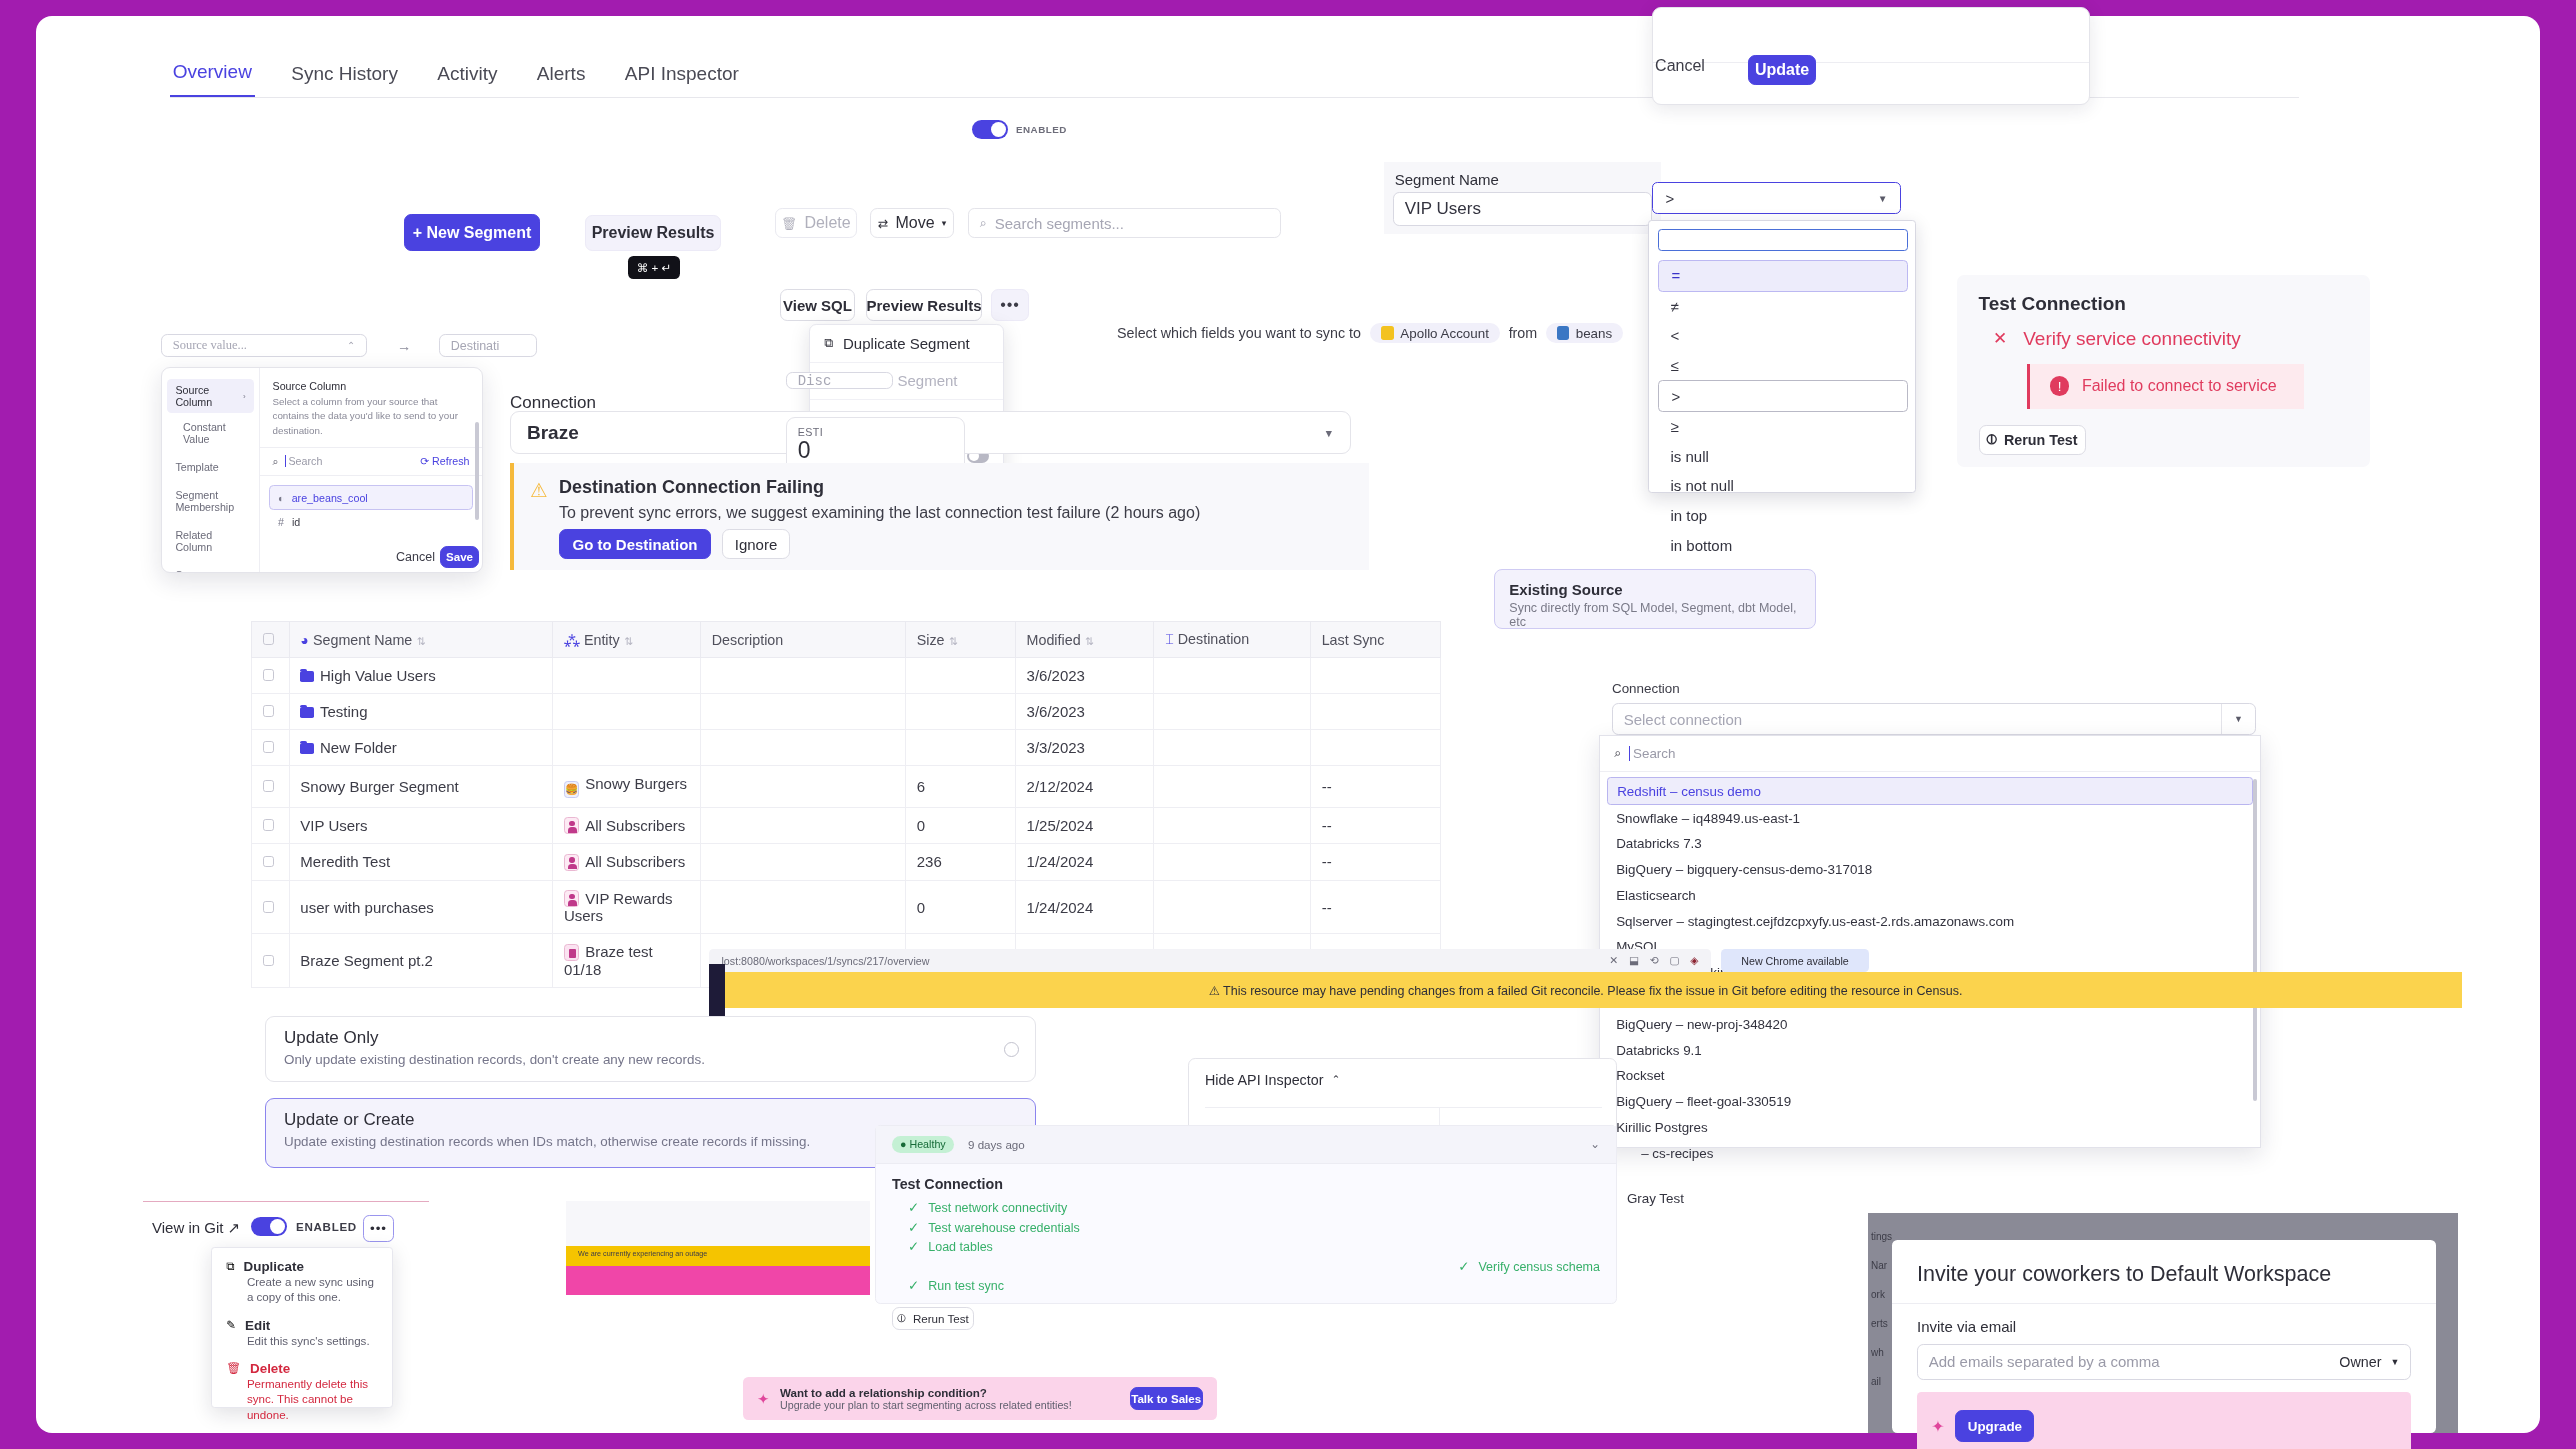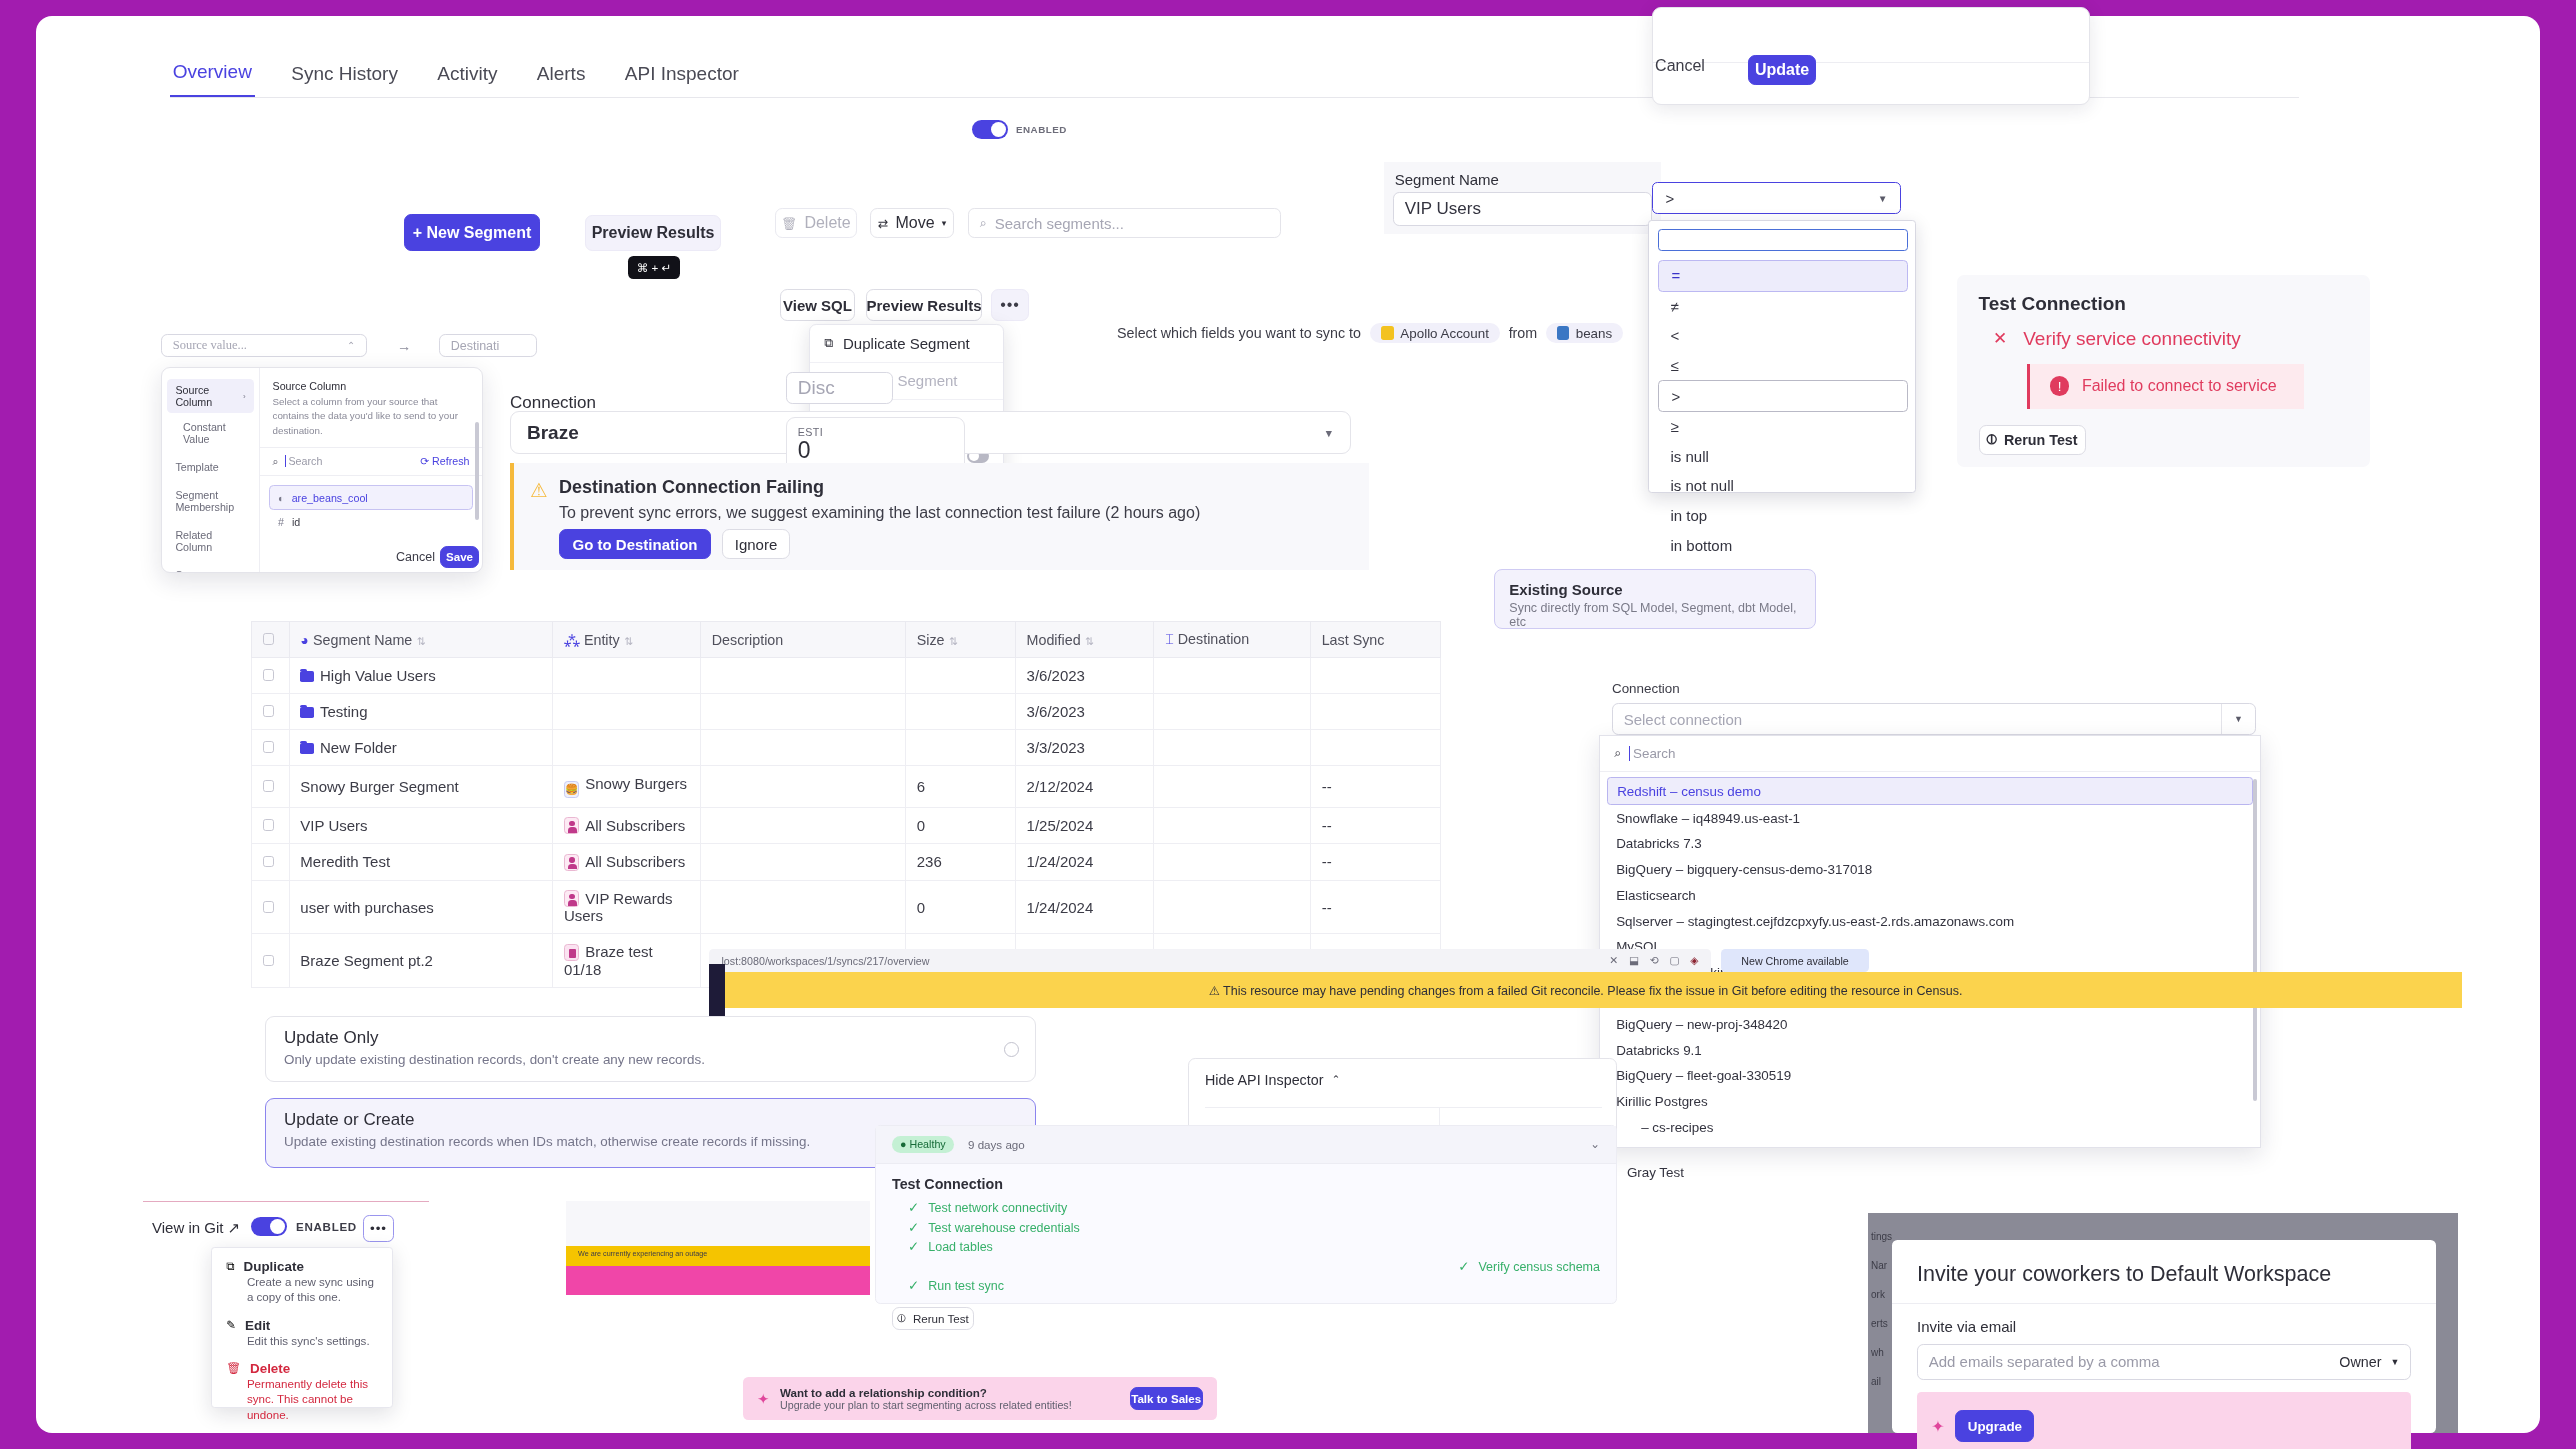--- a/index.html
+++ b/index.html
@@ -215,21 +215,21 @@
   </div>
   <div class="abs" style="left:360px; top:534px; font-size:12.5px; color:#3c3c47;">Cancel</div>
   <div class="abs btn btn-primary" style="left:404px; top:530px; width:39px; height:21.5px; font-size:11.6px;">Save</div>
 
   <div class="abs lbl" style="left:474px; top:377px; font-size:17px; color:#2e2e38;">Connection</div>
   <div class="abs card" style="left:474px; top:395px; width:841px; height:43px; display:flex; align-items:center; padding:0 16px;">
     <span style="font-size:19px; color:#2e2e38; font-weight:bold;">Braze</span>
     <span style="margin-left:auto; font-size:10.7px; color:#6b6b79;">▼</span>
   </div>
 
-  <div class="abs field placeholder" style="left:750px; top:356px; width:107px; height:32px; font-size:19px;">
+  <div class="abs field placeholder" style="left:750px; top:356px; width:107px; height:17px; font-size:14px;font-family:Liberation Mono, monospace;">
     <span>Disc</span>
   </div>
   <div class="abs card" style="left:750px; top:401px; width:179px; height:72px;">
     <div style="padding:8px 10.7px;">
       <div style="font-size:10.7px; color:#6b6b79; letter-spacing:0.4px;">ESTI</div>
       <div style="font-size:23px; color:#2e2e38; line-height:1.1;">0</div>
       <div style="font-size:14.3px; color:#8a8a98;">0%</div>
     </div>
   </div>
 
@@ -415,20 +415,21 @@
       <div class="dd-item" style="font-size:13.4px; padding:5.4px 9px;">Snowflake – iq48949.us-east-1</div>
       <div class="dd-item" style="font-size:13.4px; padding:5.4px 9px;">Databricks 7.3</div>
       <div class="dd-item" style="font-size:13.4px; padding:5.4px 9px;">BigQuery – bigquery-census-demo-317018</div>
       <div class="dd-item" style="font-size:13.4px; padding:5.4px 9px;">Elasticsearch</div>
       <div class="dd-item" style="font-size:13.4px; padding:5.4px 9px;">Sqlserver – stagingtest.cejfdzcpxyfy.us-east-2.rds.amazonaws.com</div>
       <div class="dd-item" style="font-size:13.4px; padding:5.4px 9px;">MySQL</div>
       <div class="dd-item" style="font-size:13.4px; padding:5.4px 9px;">ElephantSQL (skim)</div>
       <div class="dd-item" style="font-size:13.4px; padding:5.4px 9px;">Postgres – 34.67.172.254</div>
       <div class="dd-item" style="font-size:13.4px; padding:5.4px 9px;">BigQuery – new-proj-348420</div>
       <div class="dd-item" style="font-size:13.4px; padding:5.4px 9px;">Databricks 9.1</div>
+      <div class="dd-item" style="font-size:13.4px; padding:5.4px 9px;">Rockset</div>
       <div class="dd-item" style="font-size:13.4px; padding:5.4px 9px;">BigQuery – fleet-goal-330519</div>
       <div class="dd-item" style="font-size:13.4px; padding:5.4px 9px;">Kirillic Postgres</div>
       <div class="dd-item" style="font-size:13.4px; padding:5.4px 9px; padding-left:34px;">– cs-recipes</div>
       <div class="dd-item" style="font-size:13.4px; padding:5.4px 9px; padding-left:19.7px; margin-top:19.7px;">Gray Test</div>
     </div>
     <div class="scrollbar" style="top:43px; height:322px;"></div>
   </div>
 
   <div class="abs" style="left:673px; top:933px; width:1002px; height:23px; background:#f3f3f7; border-radius:4.5px 4.5px 0 0; display:flex; align-items:center; padding:0 12.5px;">
     <span style="font-size:10.7px; color:#6b6b79;">lost:8080/workspaces/1/syncs/217/overview</span>

